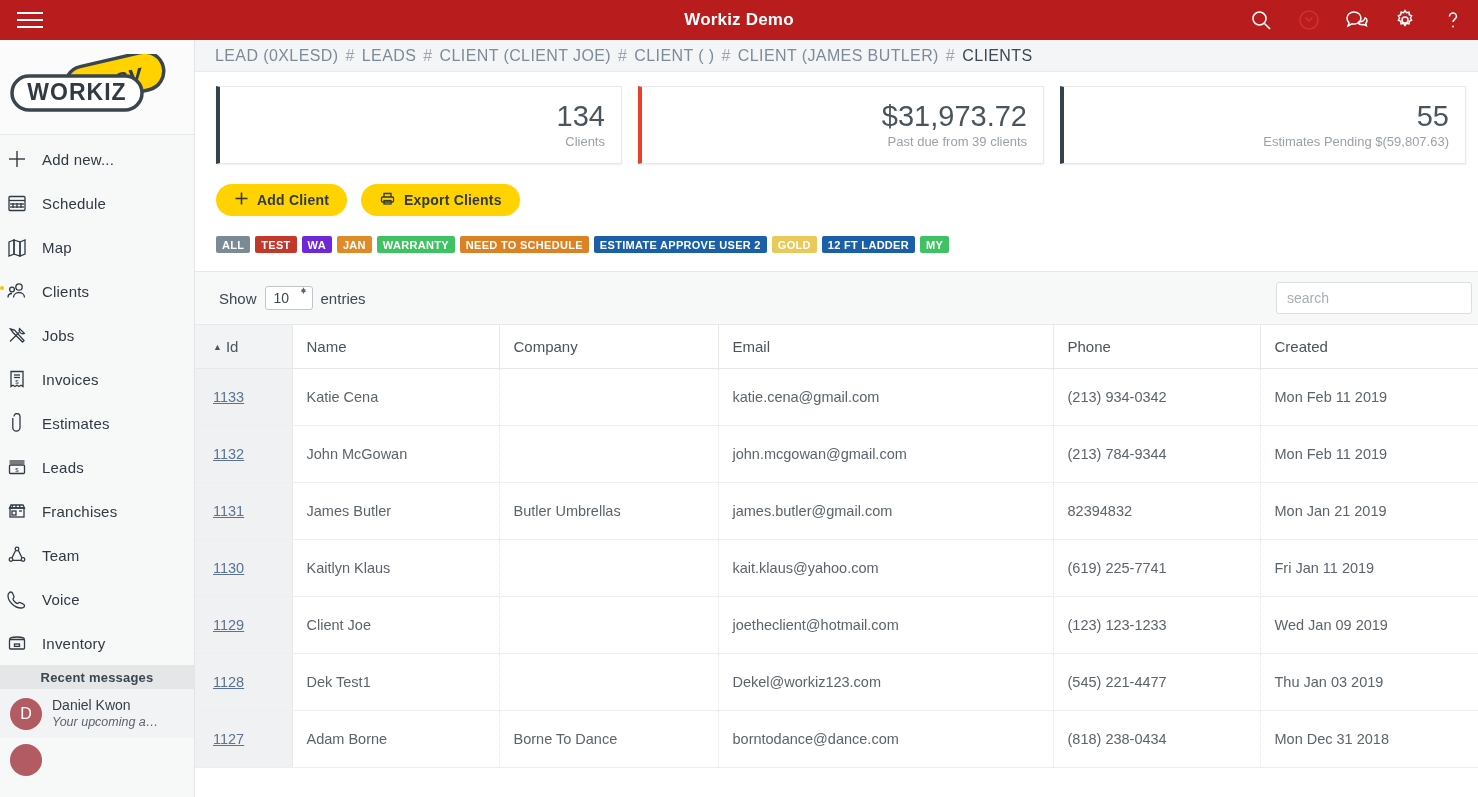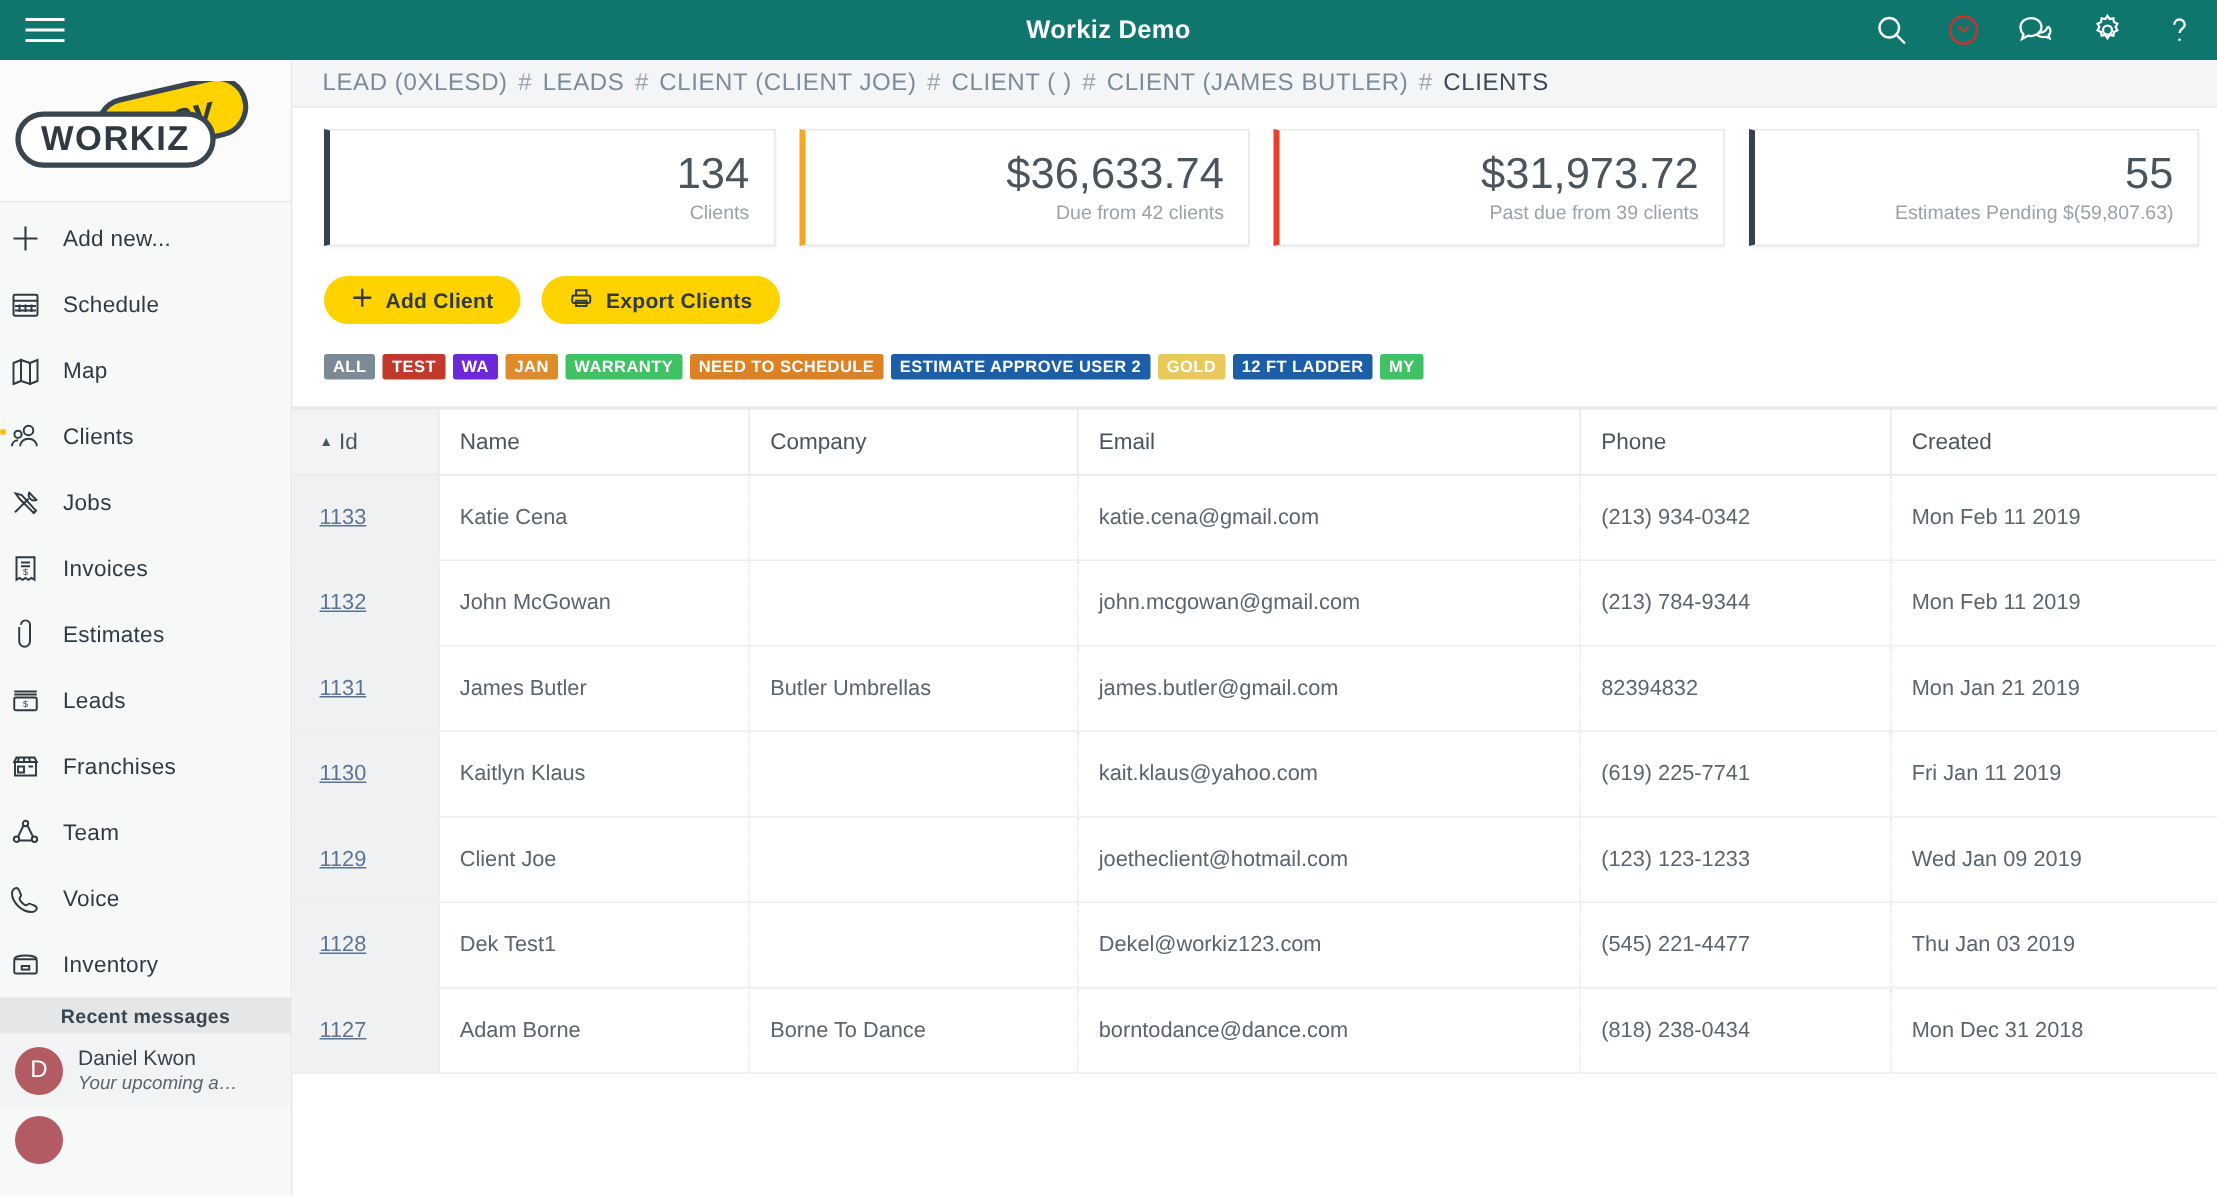--- a/index.html
+++ b/index.html
@@ -9,21 +9,21 @@
     overflow: hidden;
     font-family: "Liberation Sans", sans-serif;
     background: #ffffff;
     color: #3d4852;
   }
 
   
   .topbar {
     position: absolute; top: 0; left: 0;
     width: 1478px; height: 40px;
-    background: #0f766e;
+    background: #b91c1c;
     display: flex; align-items: center;
   }
   .hamburger {
     width: 60px; height: 40px;
     display: flex; flex-direction: column; justify-content: center;
     align-items: center; gap: 5px; cursor: pointer;
   }
   .hamburger span {
     display: block; width: 26px; height: 2px; background: #ffffff;
   }
@@ -432,24 +432,20 @@
     <span class="crumb">CLIENT (JAMES BUTLER)</span>
     <span class="sep">#</span>
     <span class="crumb last">CLIENTS</span>
   </div>
 
   <div class="stats">
     <div class="card" style="border-left-color:#36424b">
       <div class="big">134</div>
       <div class="sub">Clients</div>
     </div>
-    <div class="card" style="border-left-color:#f5a623">
-      <div class="big">$36,633.74</div>
-      <div class="sub">Due from 42 clients</div>
-    </div>
     <div class="card" style="border-left-color:#e8402a">
       <div class="big">$31,973.72</div>
       <div class="sub">Past due from 39 clients</div>
     </div>
     <div class="card" style="border-left-color:#36424b">
       <div class="big">55</div>
       <div class="sub">Estimates Pending $(59,807.63)</div>
     </div>
   </div>
 
@@ -482,20 +478,34 @@
     <span class="tag" style="background:#e08b2a">JAN</span>
     <span class="tag" style="background:#3fc264">WARRANTY</span>
     <span class="tag" style="background:#dd8224">NEED TO SCHEDULE</span>
     <span class="tag" style="background:#1a5fa8">ESTIMATE APPROVE USER 2</span>
     <span class="tag" style="background:#e8c95a">GOLD</span>
     <span class="tag" style="background:#1a5fa8">12 FT LADDER</span>
     <span class="tag" style="background:#3fc264">MY</span>
   </div>
 
   <div class="tbl-panel">
+    <div class="tbl-top">
+      <div class="show-entries">
+        <span>Show</span>
+        <span class="sel-wrap">
+          <span class="v">10</span>
+          <span class="spin">
+              <i>▲</i>
+              <i>▼</i>
+            </span>
+        </span>
+        <span>entries</span>
+      </div>
+      <input class="search-box" type="text" placeholder="search" style="">
+    </div>
 
     <table class="clients">
       <thead>
         <tr>
           <th class="id-col">
             <span class="sort-caret">▲</span><span>Id</span>
           </th>
           <th class="c-name">Name</th>
           <th class="c-comp">Company</th>
           <th class="c-mail">Email</th>

